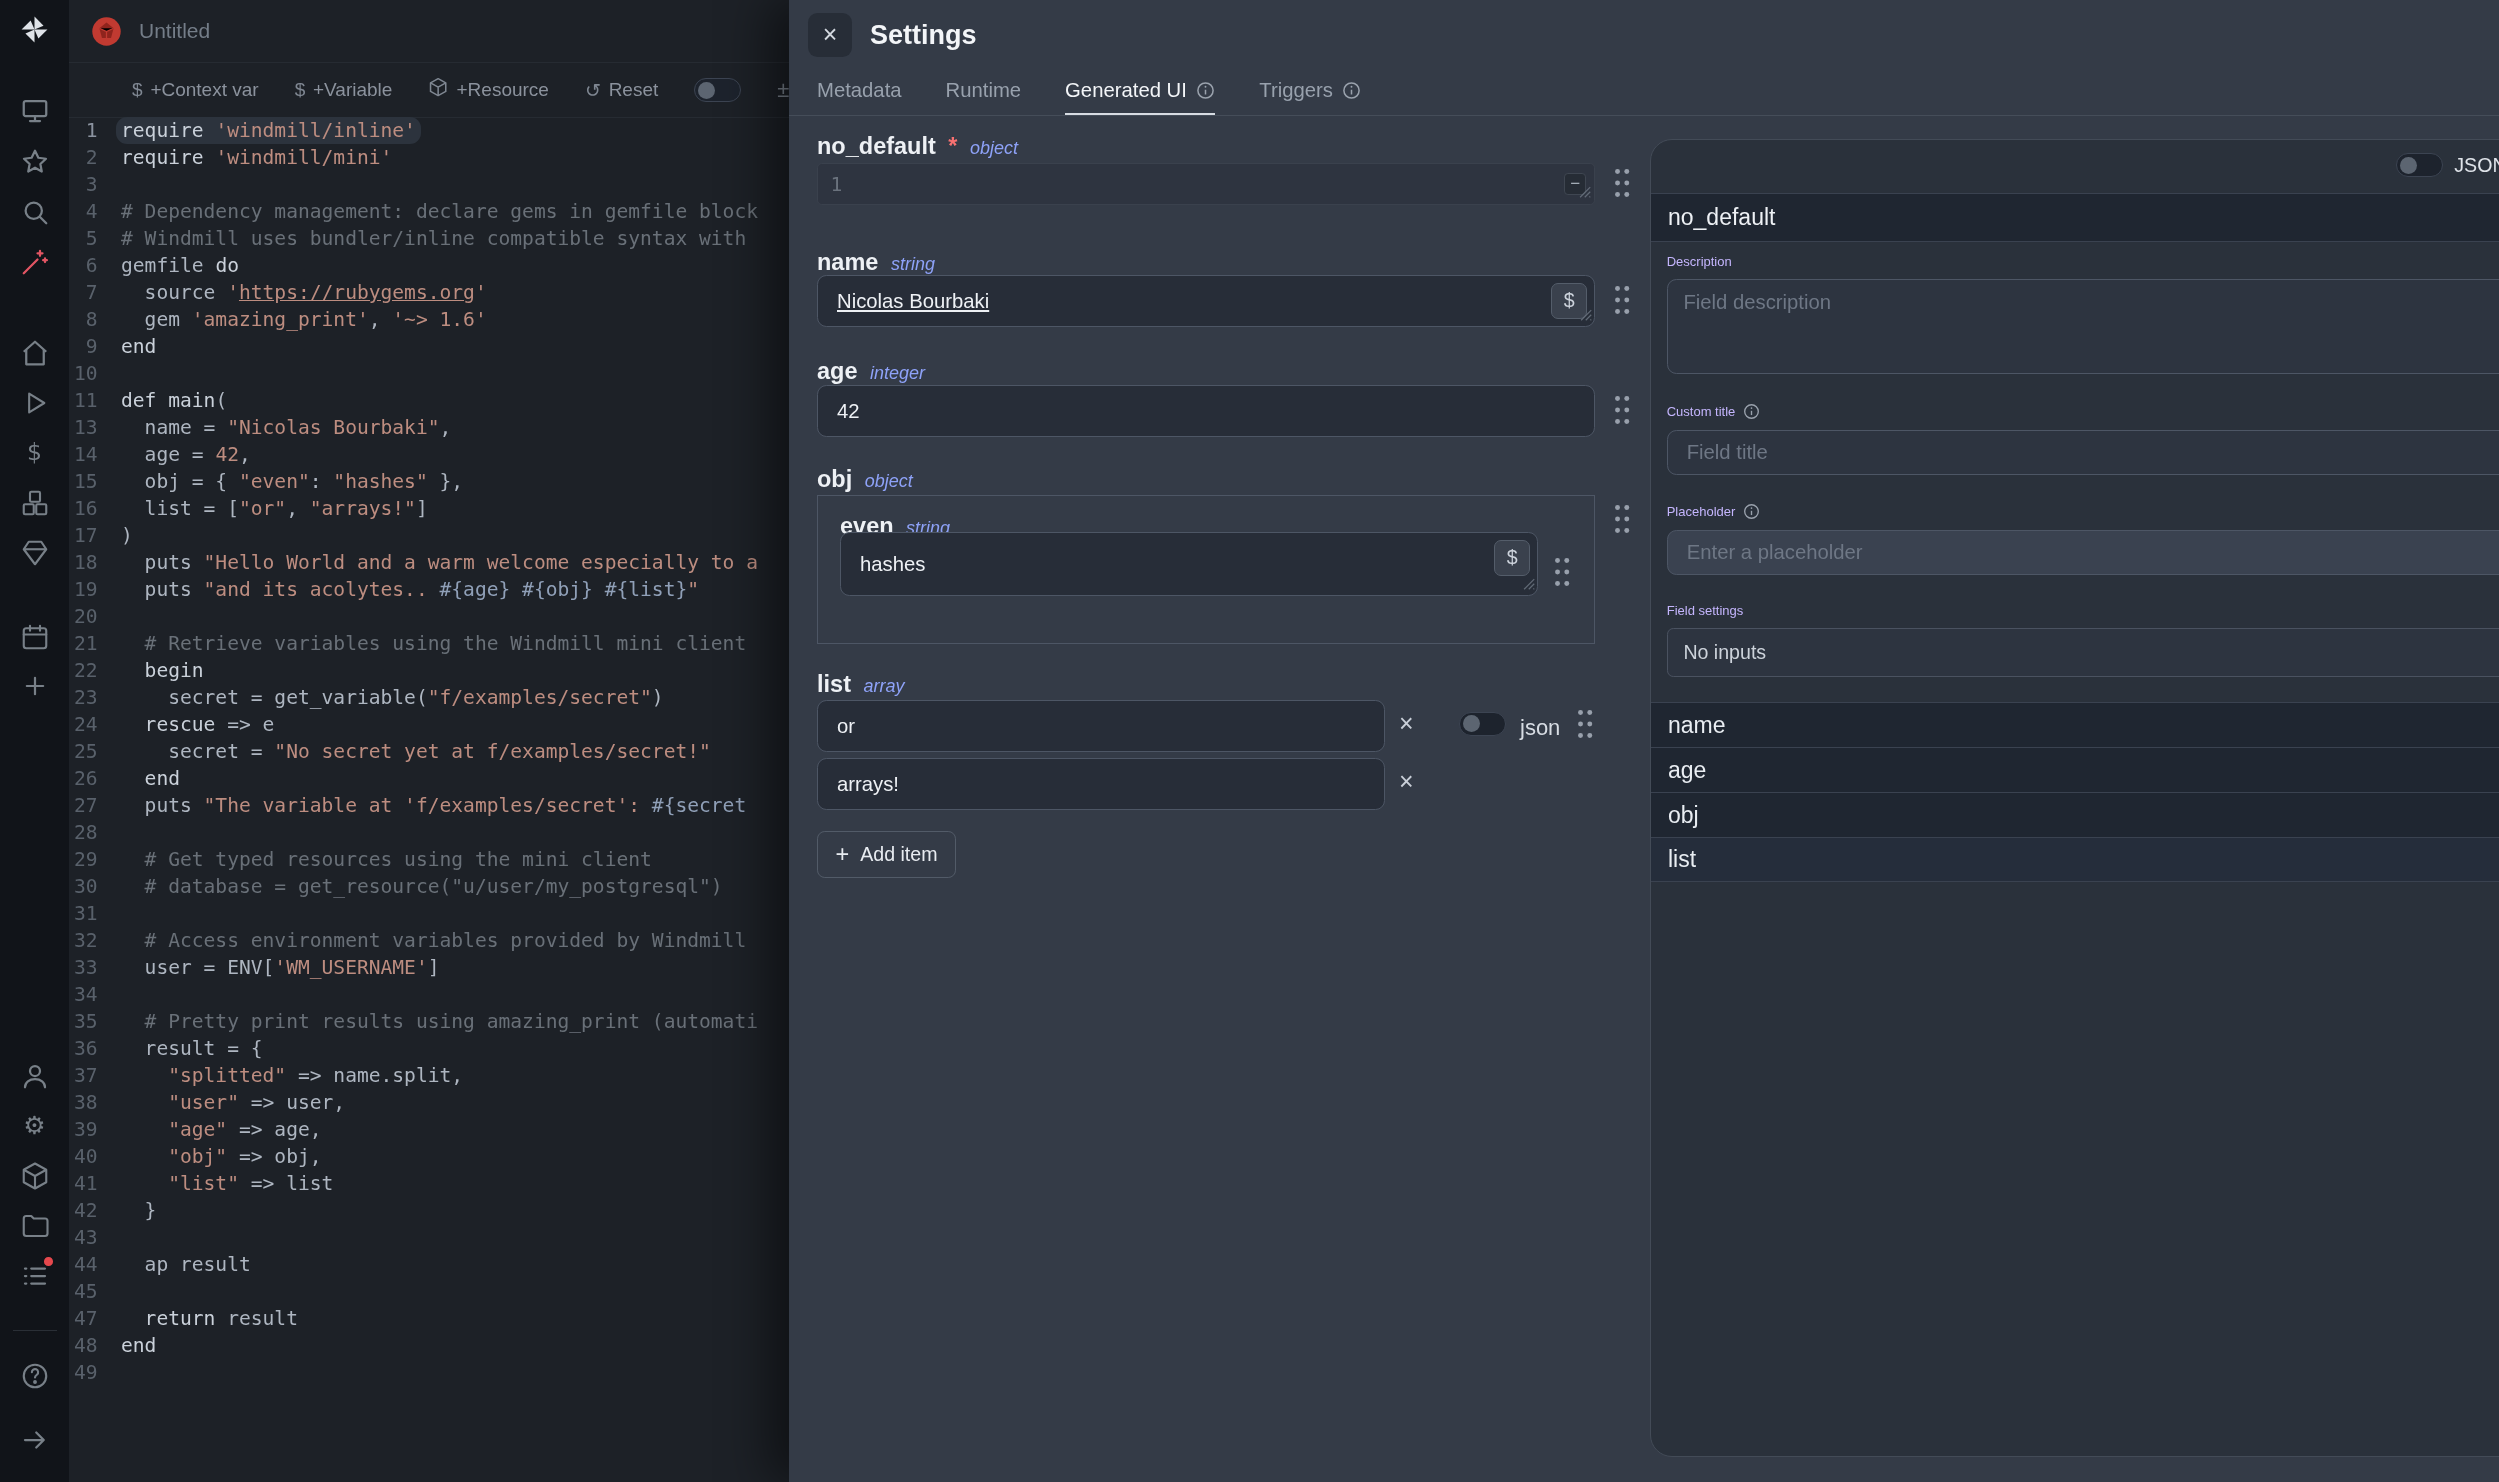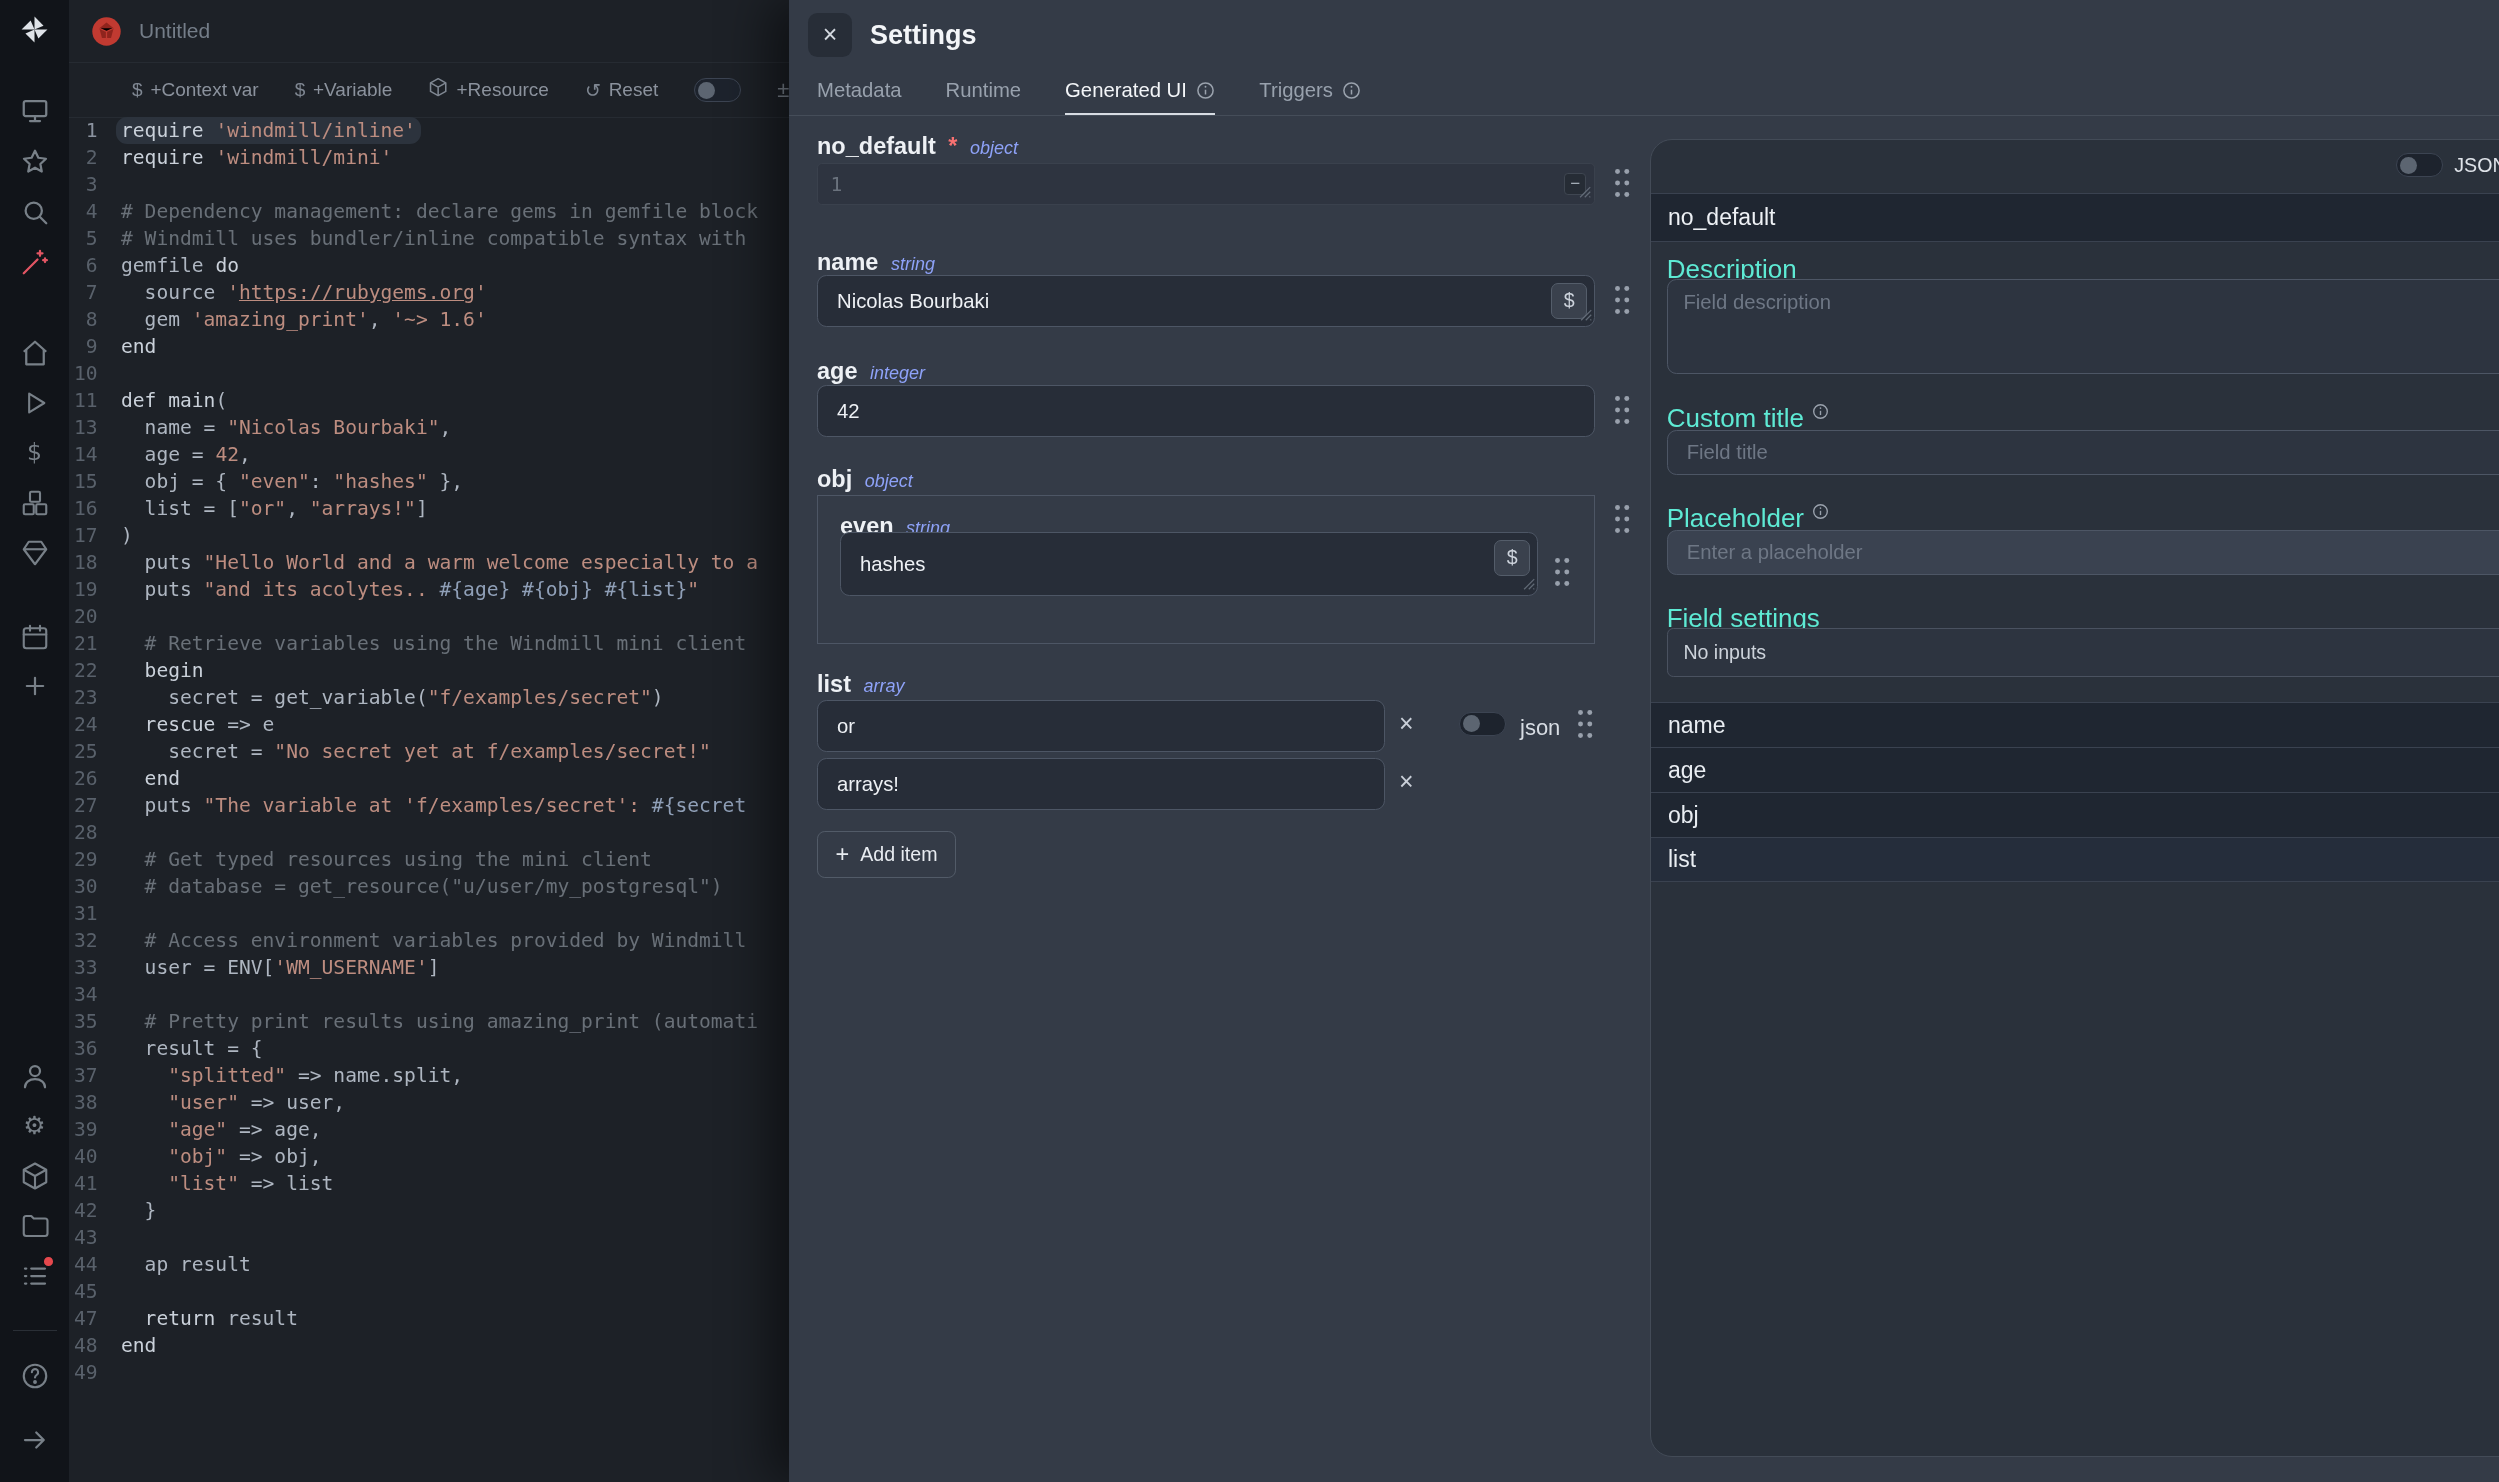--- a/index.html
+++ b/index.html
@@ -83,21 +83,21 @@
   .fold-btn{position:absolute;right:7.8px;top:9.4px;width:22px;height:22px;background:#262c35;border:0.8px solid #3f4651;
             border-radius:3.9px;color:#aab2bd;font-size:17px;display:flex;align-items:center;justify-content:center;cursor:pointer}
   .obj-panel{position:absolute;border:0.8px solid var(--input-border);border-radius:0}
   .x-btn{position:absolute;color:#c9cfd8;font-size:25px;line-height:1;cursor:pointer;background:none;border:none}
   .toggle{position:absolute;width:47px;height:23.5px;border-radius:12.5px;background:#1d232d;
           border:0.8px solid #3c4452;cursor:pointer}
   .toggle .knob{position:absolute;left:3.1px;top:2.3px;width:17px;height:17px;border-radius:50%;background:#5c6571}
   .add-btn{position:absolute;display:flex;align-items:center;justify-content:center;gap:11px;
            border:0.8px solid #525b68;border-radius:7.8px;background:transparent;color:#e8ecf1;
            font-size:19.6px;cursor:pointer}
-  .small-label{position:absolute;font-size:26px;color:#5eead4;display:flex;gap:7.8px}
+  .small-label{position:absolute;font-size:13px;color:#c4b5fd;display:flex;align-items:center;gap:7.8px}
 
   
   .inspector{position:absolute;left:861px;top:139px;width:956px;height:1318px;background:var(--panel-bg);
              border:0.8px solid var(--panel-border);border-radius:22px;overflow:hidden}
   .insp-toggle-row{position:absolute;top:11px;right:14px;display:flex;align-items:center;gap:11px;height:28px}
   .insp-toggle-row .toggle{position:relative}
   .insp-toggle-label{font-size:19.6px;color:#dfe3e9}
   .nd-row{position:absolute;left:0;top:53px;width:100%;height:49px;background:var(--row-bg);
           border-top:0.8px solid var(--row-border);border-bottom:0.8px solid var(--row-border);
           display:flex;align-items:center;justify-content:space-between;padding:0 17px;cursor:pointer}
@@ -521,21 +521,21 @@
           <circle cx="7" cy="37" r="3.2"></circle>
           <circle cx="19" cy="37" r="3.2"></circle>
         </svg>
     </span>
 
     <div class="fld-label" style="left:28px;top:249px">
       <span class="fld-name">name</span>
       <span class="fld-type">string</span>
     </div>
     <div class="inp-wrap" style="left:28px;top:275px;width:778px;height:52px">
-      <input class="fld-input" style="padding-right: 40px;" value="Nicolas Bourbaki">
+      <input class="fld-input" style="padding-right: 40px; text-decoration: underline;" value="Nicolas Bourbaki">
       <span class="var-btn">$</span>
       <span class="grabber">
         <svg width="14" height="14" viewBox="0 0 18 18">
             <path d="M4 17L17 4M10 17l7-7M16 17l1-1" stroke="#6b7480" stroke-width="1.6"></path>
           </svg>
       </span>
     </div>
     <span class="drag" style="left:823px;top:283px">
       <svg width="20.3" height="34" viewBox="0 0 26 44" fill="currentColor">
           <circle cx="7" cy="7" r="3.2"></circle>

